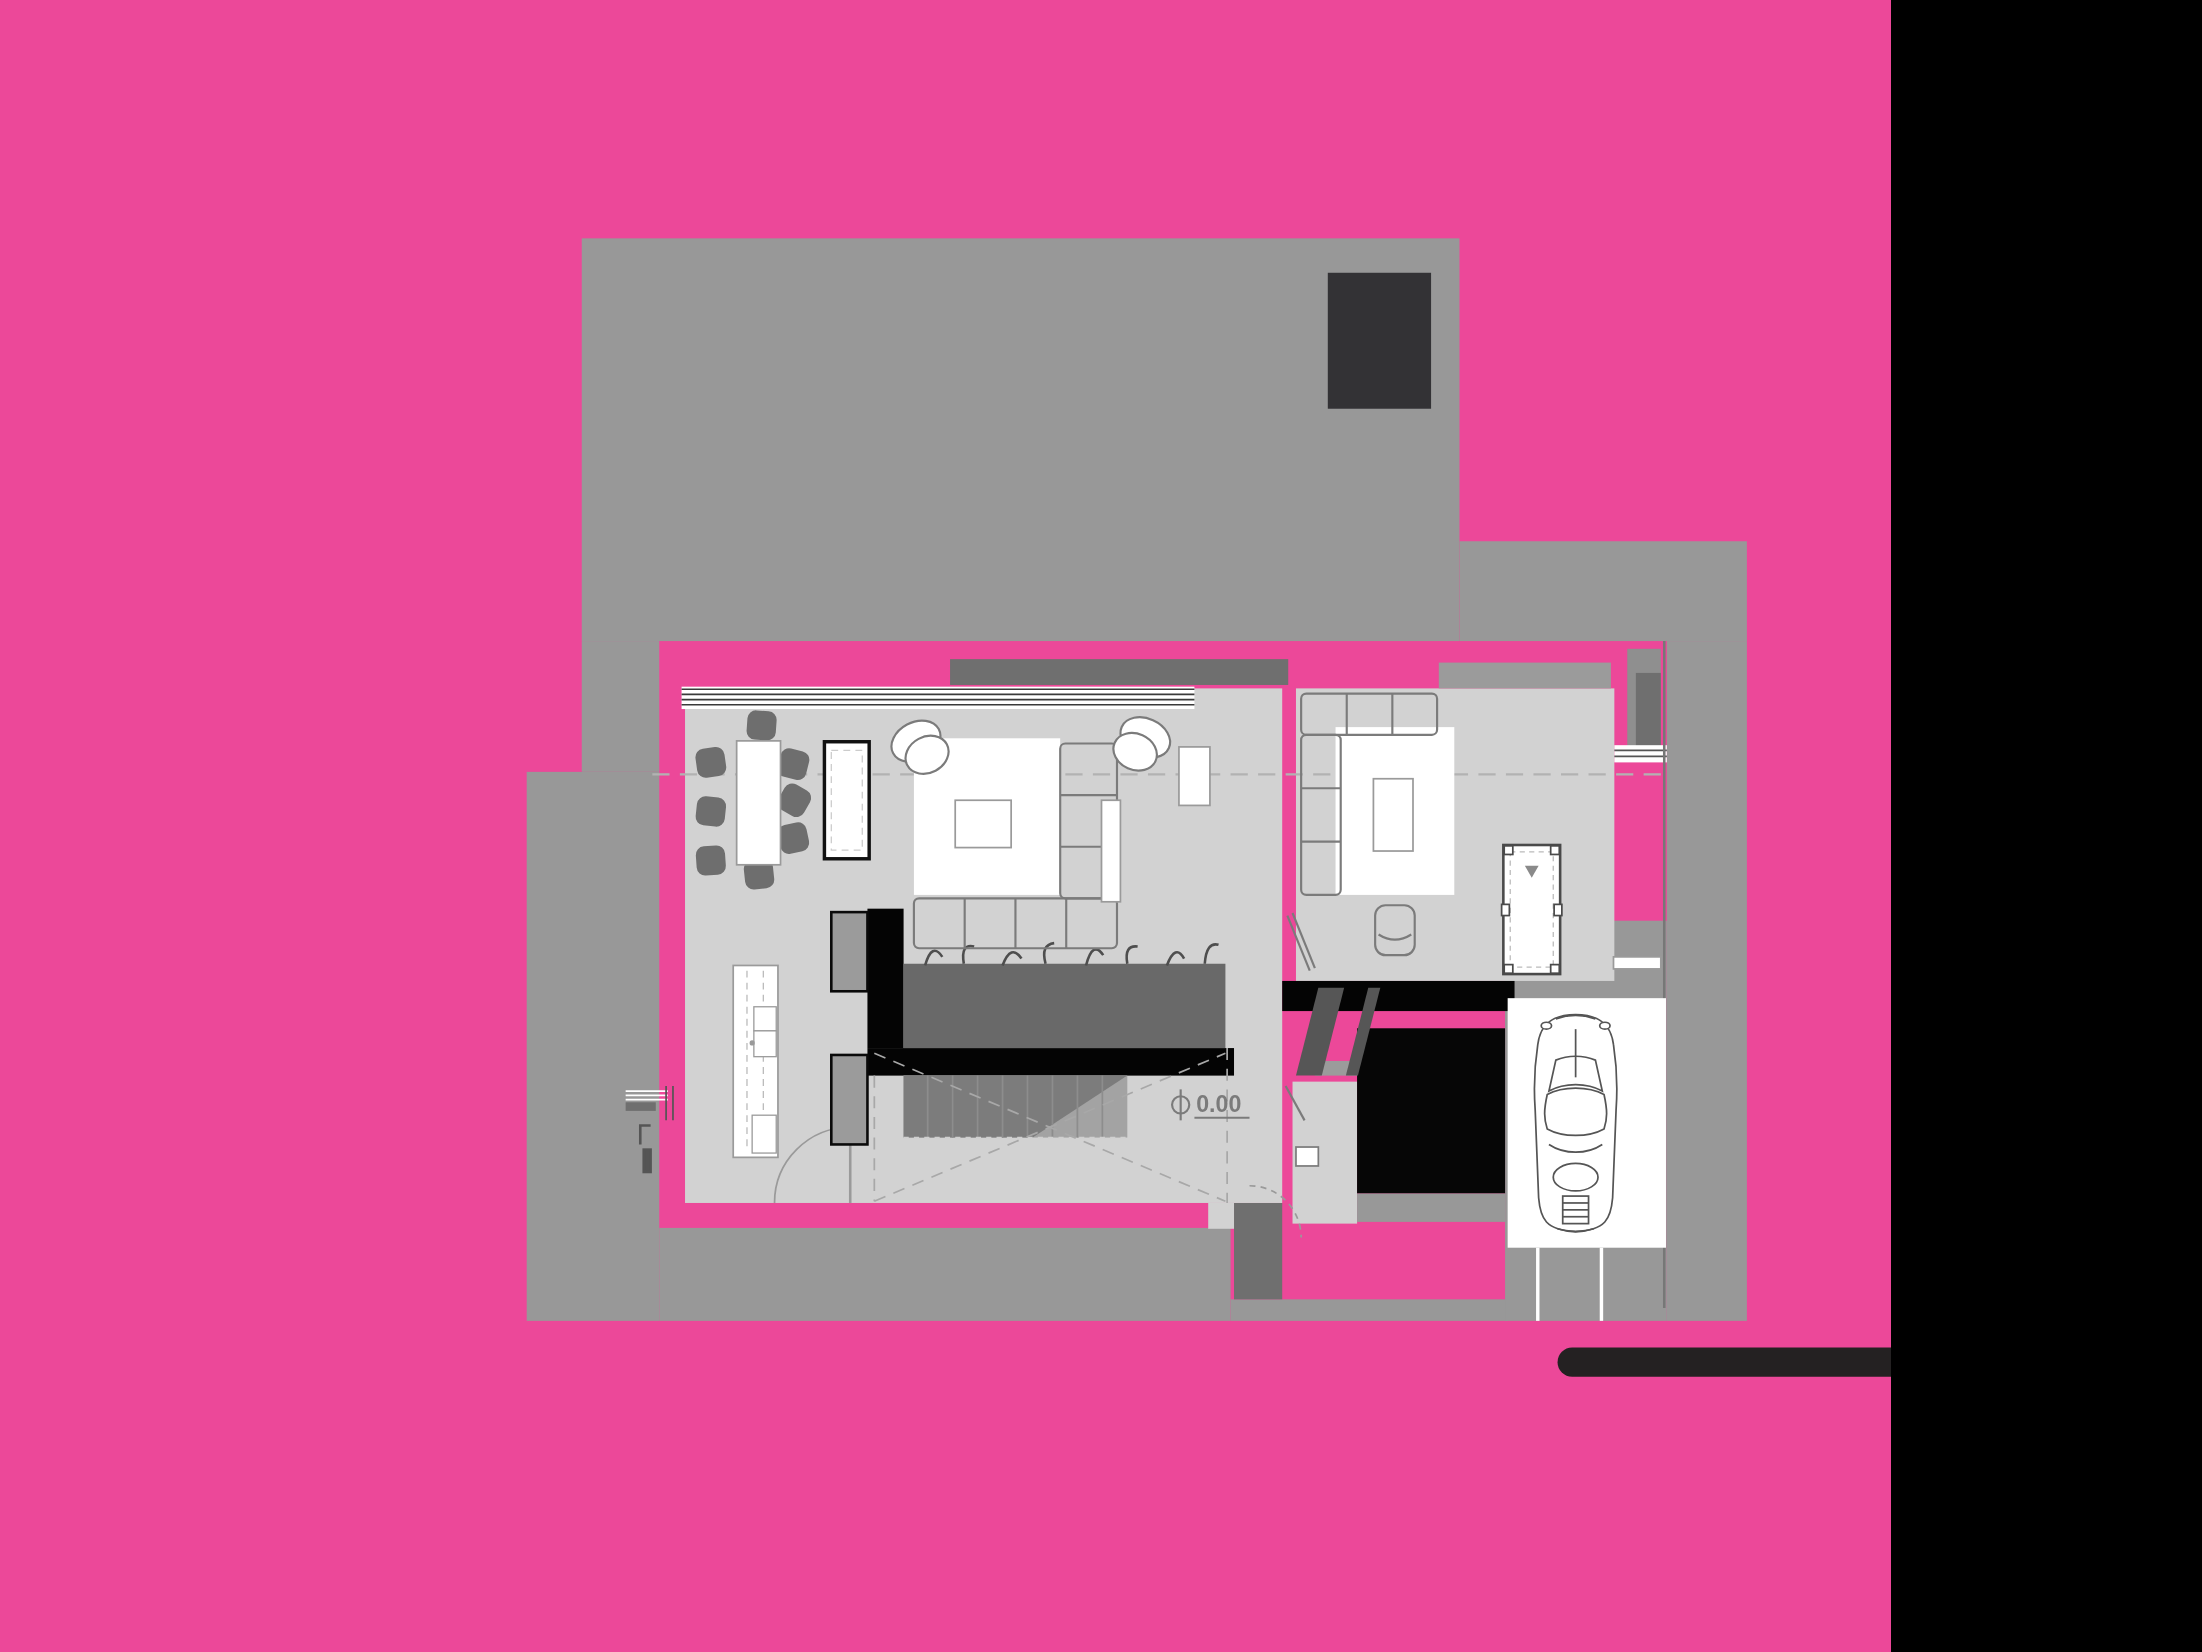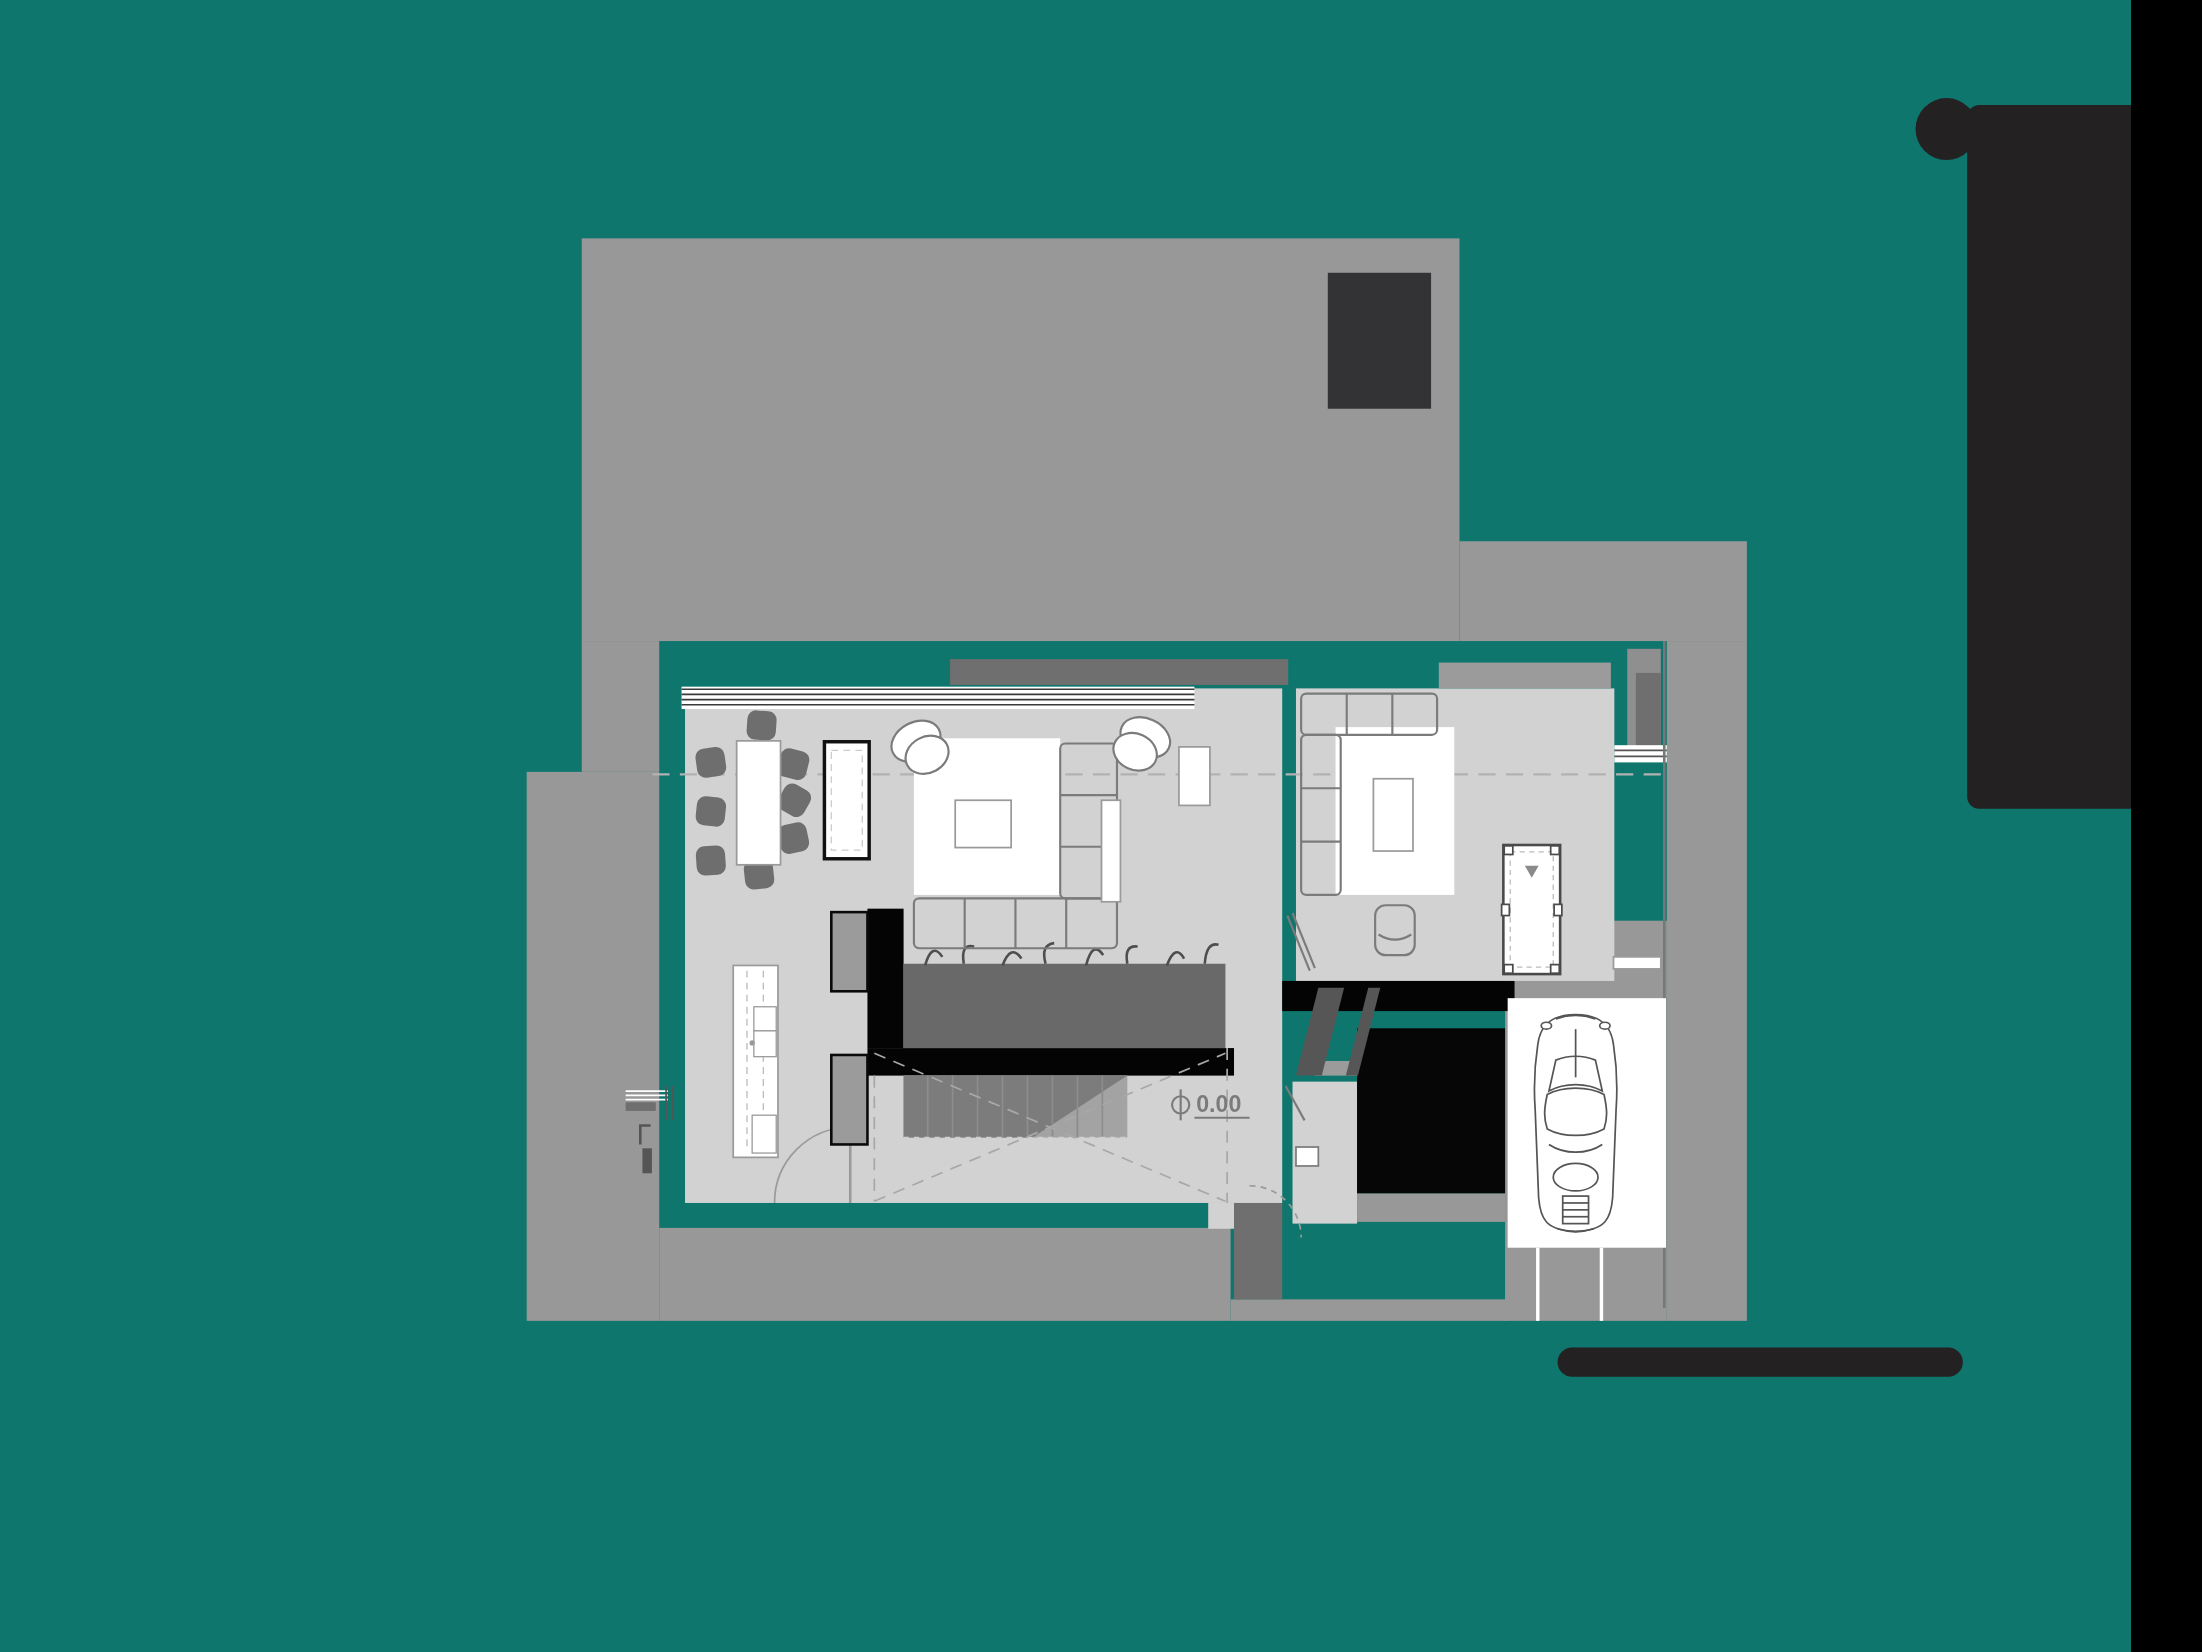--- a/index.html
+++ b/index.html
@@ -1,19 +1,19 @@
 <!DOCTYPE html>
 <html style="font-size:13.8px"><head>
 <meta charset="utf-8">
 <style>
   html,body{margin:0;padding:0;background:#000;}
   .canvas{
     position:relative;
-    width:2131px;height:1653px;
-    background:#0f766e;
+    width:1891px;height:1653px;
+    background:#ec4899;
     overflow:hidden;
     font-family:"Liberation Sans", sans-serif;
   }
   svg{position:absolute;left:0;top:0;}
   .lvl-text{
     font-family:"Liberation Sans", sans-serif;
     font-size:27px;
     font-weight:bold;
     fill:#7b7b7b;
   }

